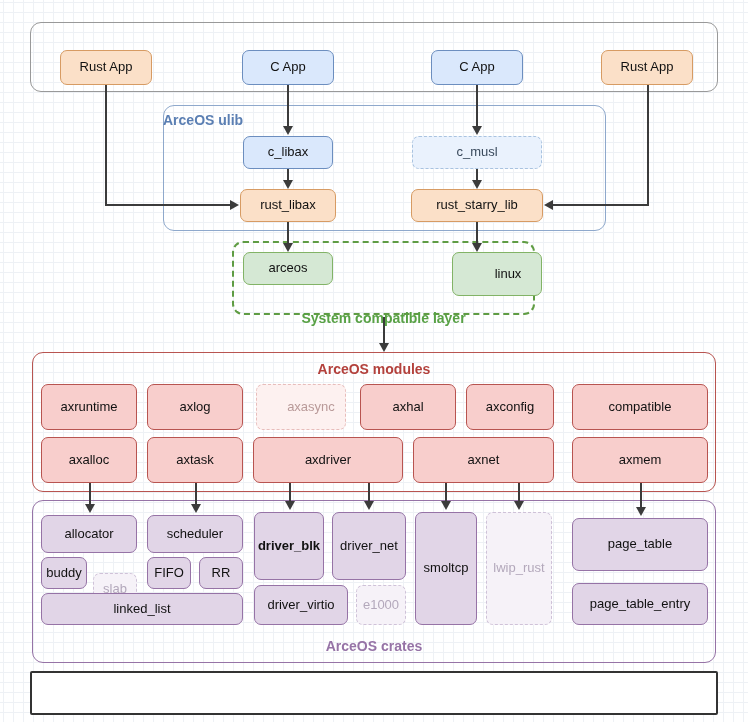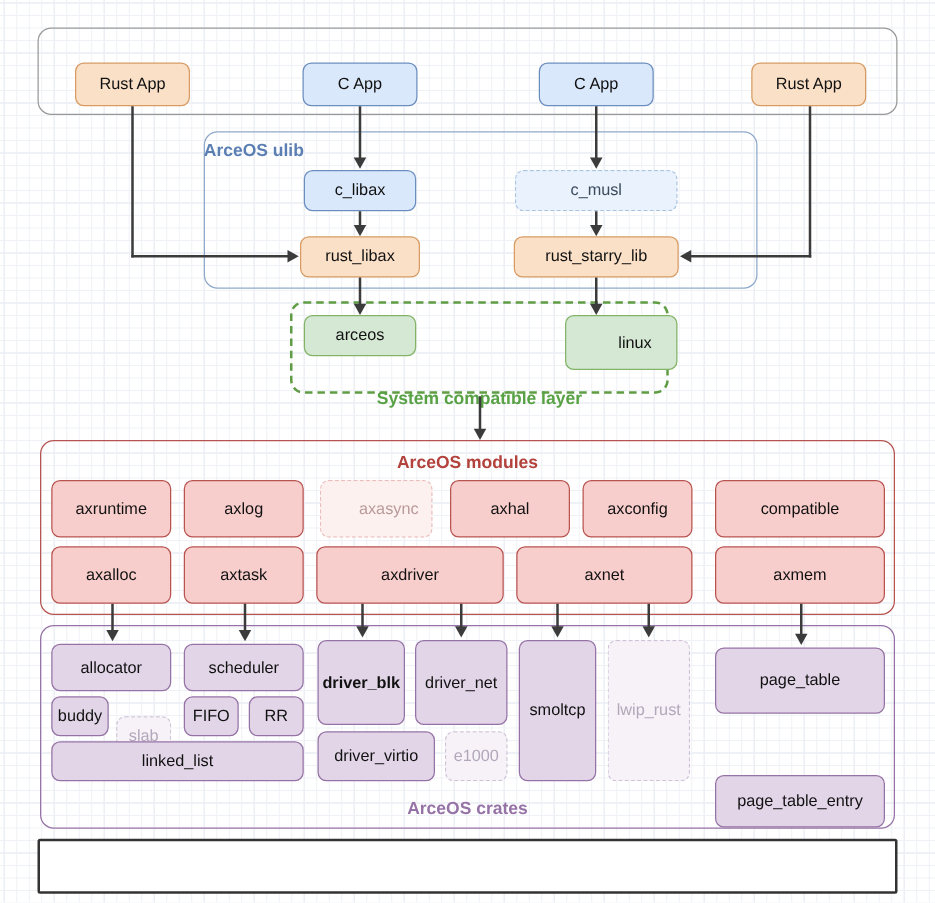--- a/index.html
+++ b/index.html
@@ -161,21 +161,21 @@
 
   <div class="box n-purple" style="left:254px; top:512px; width:70px; height:68px;font-weight:bold;">driver_blk</div>
   <div class="box n-purple" style="left:332px; top:512px; width:74px; height:68px;">driver_net</div>
   <div class="box n-purple" style="left:254px; top:585px; width:94px; height:40px;">driver_virtio</div>
   <div class="box n-purple-d" style="left:356px; top:585px; width:50px; height:40px;">e1000</div>
 
   <div class="box n-purple" style="left:415px; top:512px; width:62px; height:113px;">smoltcp</div>
   <div class="box n-purple-d" style="left:486px; top:512px; width:66px; height:113px;">lwip_rust</div>
 
   <div class="box n-purple" style="left:572px; top:518px; width:136px; height:53px;">page_table</div>
-  <div class="box n-purple" style="left:572px; top:583px; width:136px; height:42px;margin-top:37px;">page_table_entry</div>
+  <div class="box n-purple" style="left:572px; top:583px; width:136px; height:42px;">page_table_entry</div>
 
   <div class="group g-hyper" style="left:30px; top:671px; width:688px; height:44px;"></div>
   <div class="group-label lbl-hyper" style="left:30px; top:725px; width:564px; text-align:right;">Hypervisor</div>
 
   <div class="edge vline" style="left:287px; top:85px; height:42px;"></div>
   <div class="arrow-down" style="left:283px; top:126px;"></div>
 
   <div class="edge vline" style="left:287px; top:169px; height:12px;"></div>
   <div class="arrow-down" style="left:283px; top:180px;"></div>
 

